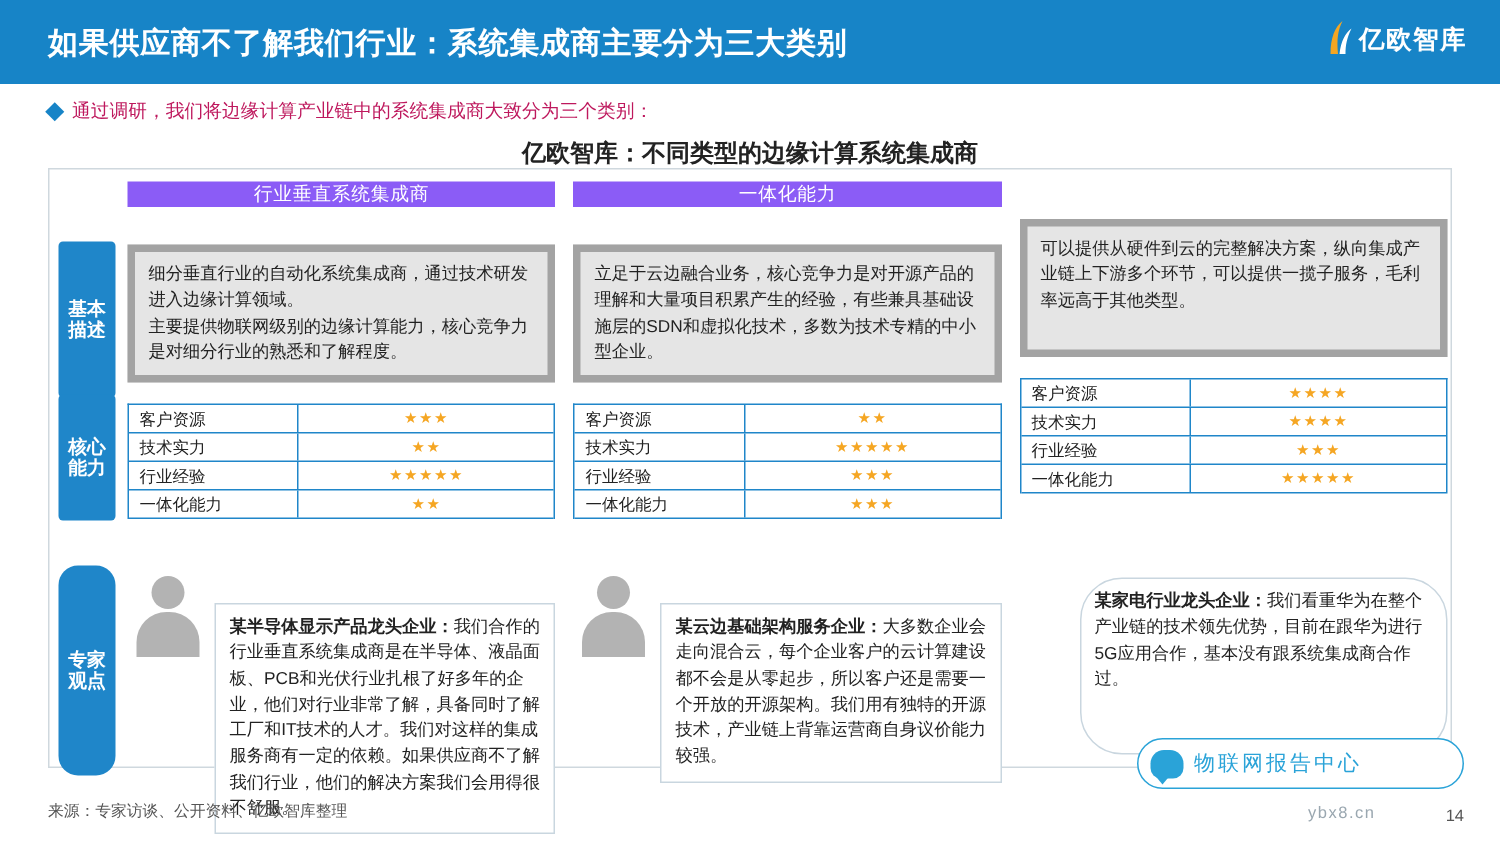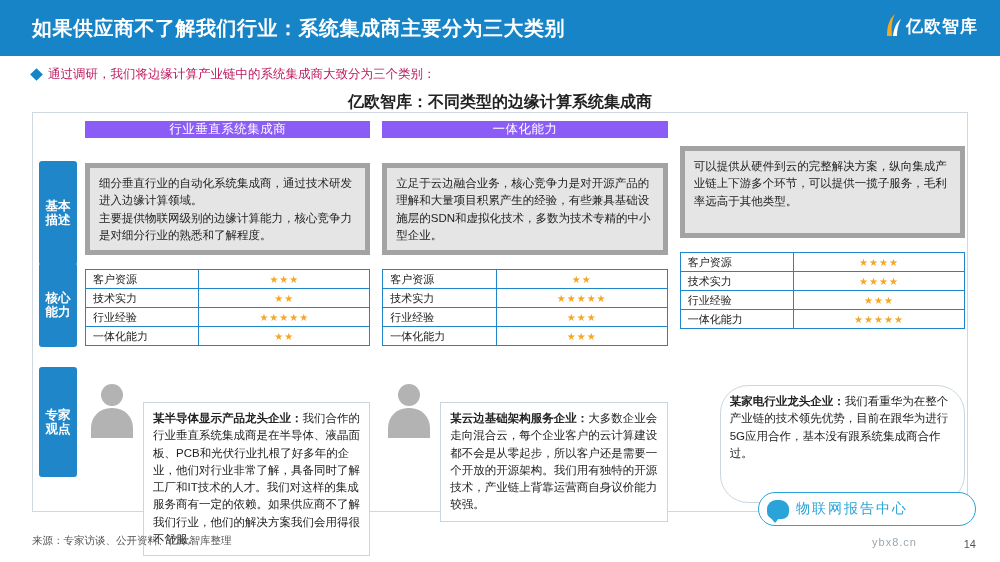--- a/index.html
+++ b/index.html
@@ -120,21 +120,21 @@
     font-weight: bold;
     display: flex;
     align-items: center;
     justify-content: center;
     text-align: center;
     line-height: 1.15;
     padding: 4px 2px;
   }
   #label-desc  { top: 48px;  height: 104px; }
   #label-cap   { top: 150px; height: 84px; }
-  #label-view  { top: 254px; height: 110px; }
+  #label-view  { top: 264px; height: 140px; border-radius: 13px; }
 
   
   .desc-box {
     margin-top: 25px;
     height: 92px;
     border: 5px solid #a3a3a3;
     background: #e5e5e5;
     font-size: 11.5px;
     line-height: 1.5;
     color: #222;

